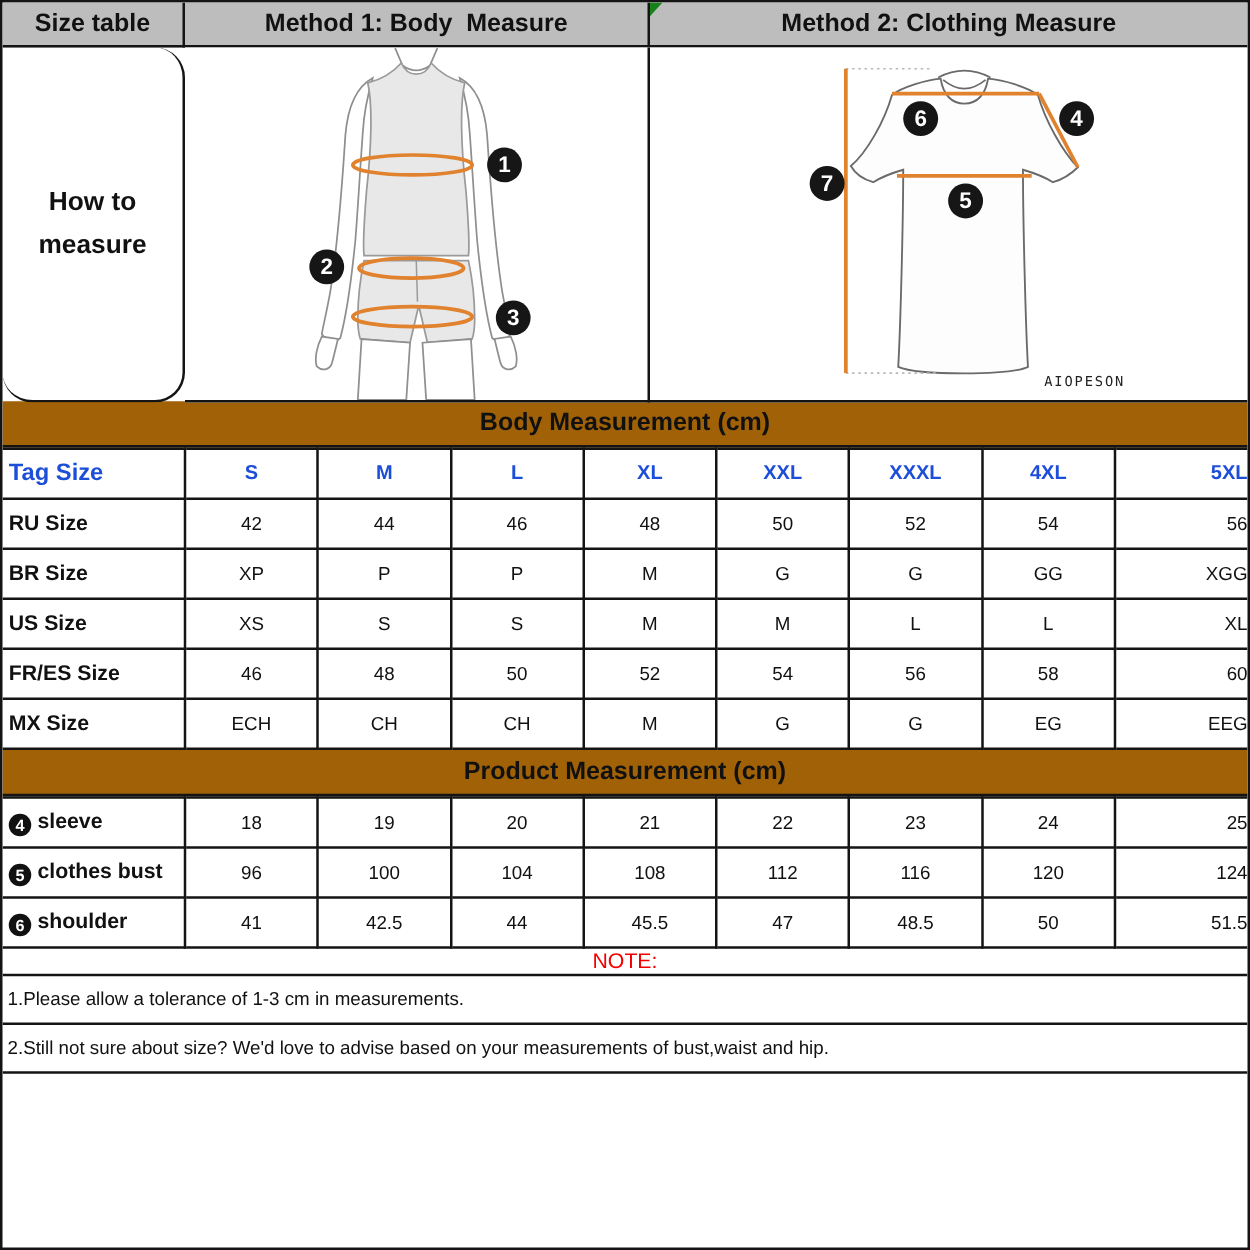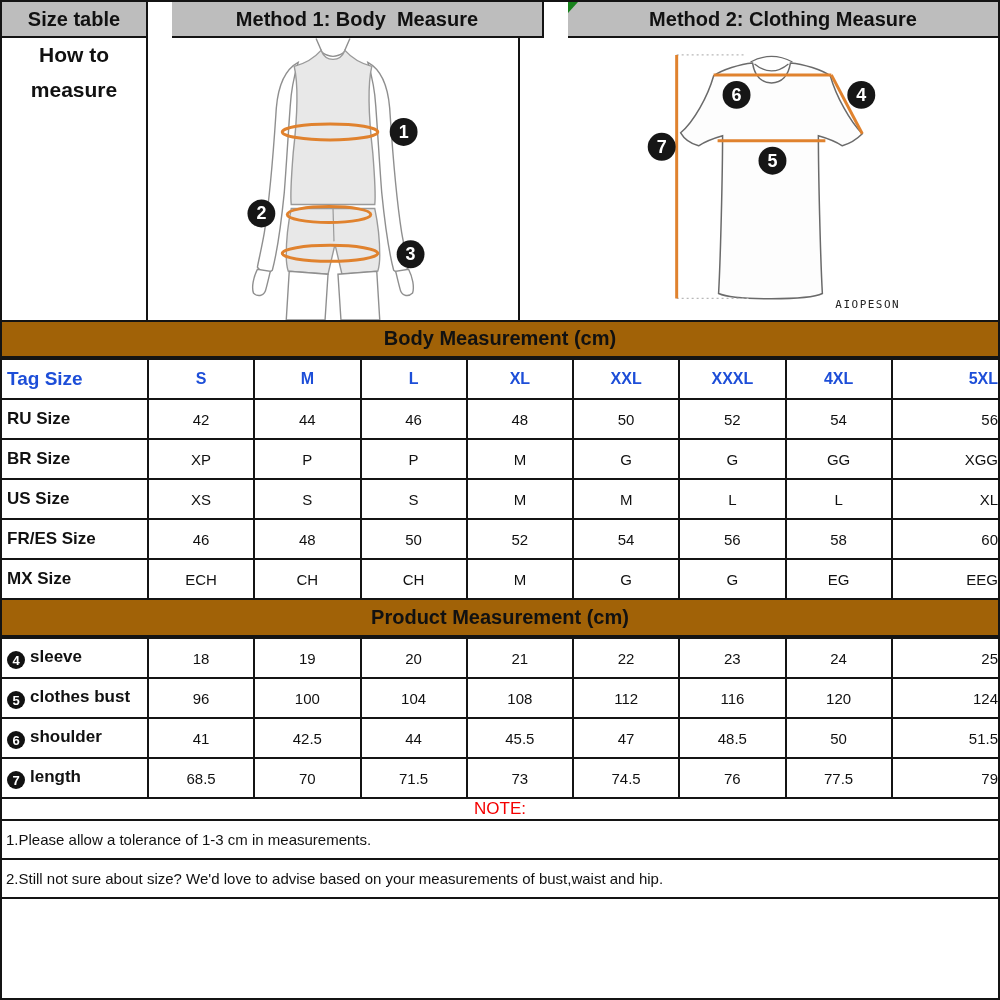--- a/index.html
+++ b/index.html
@@ -1,25 +1,25 @@
 <!DOCTYPE html>
 <html><head>
 <meta charset="utf-8">
 <style>
   html,body{margin:0;padding:0;background:#fff;}
   body{font-family:"Liberation Sans",sans-serif;color:#111;}
   .sheet{position:relative;width:1000px;height:1000px;box-sizing:border-box;border:2px solid #141414;overflow:hidden;background:#fff;}
   .grid{display:grid;grid-template-columns:146px 372px 1fr;}
-  .top-row{height:36px;gap:24px;}
+  .top-row{height:36px;}
   .illus-row{height:283px;}
   .cell{box-sizing:border-box;border-right:2px solid #141414;border-bottom:2px solid #141414;}
   .cell.noright{border-right:none;}
   .hdr{background:#bdbdbd;display:flex;align-items:center;justify-content:center;font-weight:bold;font-size:20px;white-space:pre;position:relative;}
   .green-tri{position:absolute;left:0;top:0;width:0;height:0;border-top:11px solid #17821c;border-right:10px solid transparent;}
-  .howto{display:flex;flex-direction:column;align-items:center;justify-content:flex-start;font-weight:bold;font-size:21px;line-height:1.65;}
+  .howto{display:flex;flex-direction:column;align-items:center;justify-content:center;font-weight:bold;font-size:21px;line-height:1.65;border-radius:24px;}
   .illus{position:relative;background:#fff;}
   .illus svg{display:block;width:100%;height:100%;}
   .sec-title{height:37px;background:#a16207;border-bottom:2px solid #141414;box-sizing:border-box;display:flex;align-items:center;justify-content:center;font-weight:bold;font-size:20px;}
   table{width:100%;border-collapse:collapse;table-layout:fixed;}
   td{border:2px solid #141414;height:38px;text-align:center;font-size:15px;padding:0;overflow:hidden;}
   td.lbl{text-align:left;padding-left:5px;font-weight:bold;font-size:17px;white-space:nowrap;}
   tr.tag td{color:#1d4ed8;font-weight:bold;font-size:16px;}
   tr.tag td.lbl{font-size:19px;}
   td:first-child{border-left:none;}
   td:last-child{border-right:none;text-align:right;}
@@ -251,31 +251,20 @@
       <td class="lbl"><span class="mk">6</span><span>shoulder</span></td>
       <td>41</td>
       <td>42.5</td>
       <td>44</td>
       <td>45.5</td>
       <td>47</td>
       <td>48.5</td>
       <td>50</td>
       <td>51.5</td>
     </tr>
-    <tr>
-      <td class="lbl"><span class="mk">7</span><span>length</span></td>
-      <td>68.5</td>
-      <td>70</td>
-      <td>71.5</td>
-      <td>73</td>
-      <td>74.5</td>
-      <td>76</td>
-      <td>77.5</td>
-      <td>79</td>
-    </tr>
   </tbody>
     </table>
 
   <div class="note-title">NOTE:</div>
   <div class="note">1.Please allow a tolerance of 1-3 cm in measurements.</div>
   <div class="note">2.Still not sure about size? We'd love to advise based on your measurements of bust,waist and hip.</div>
 
 </div>
 
 </body></html>

